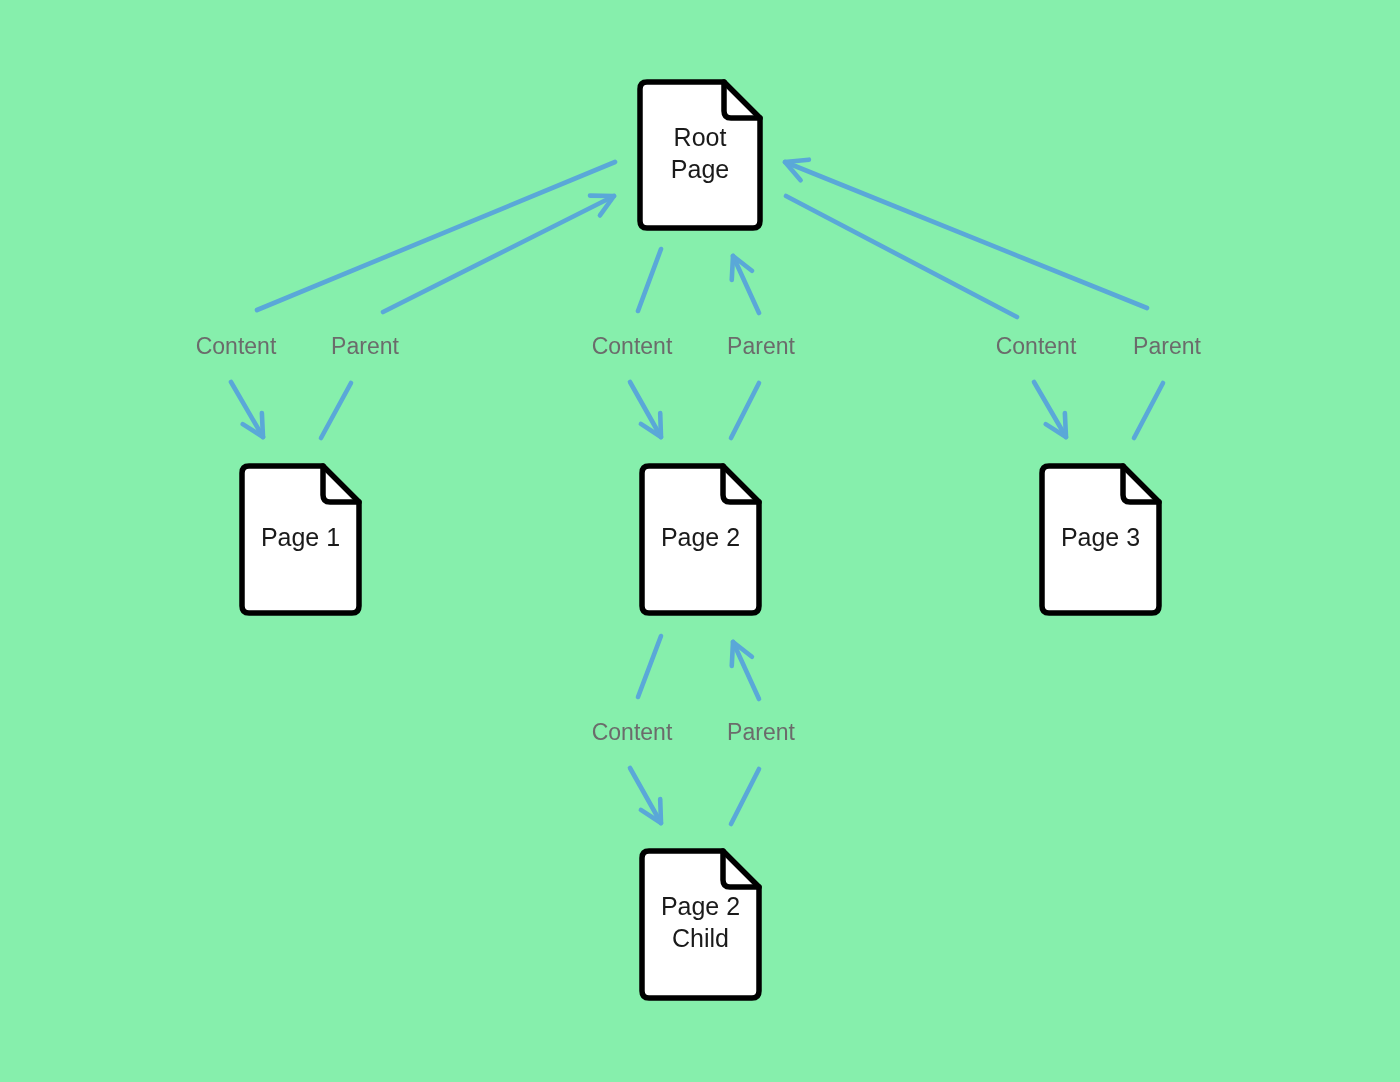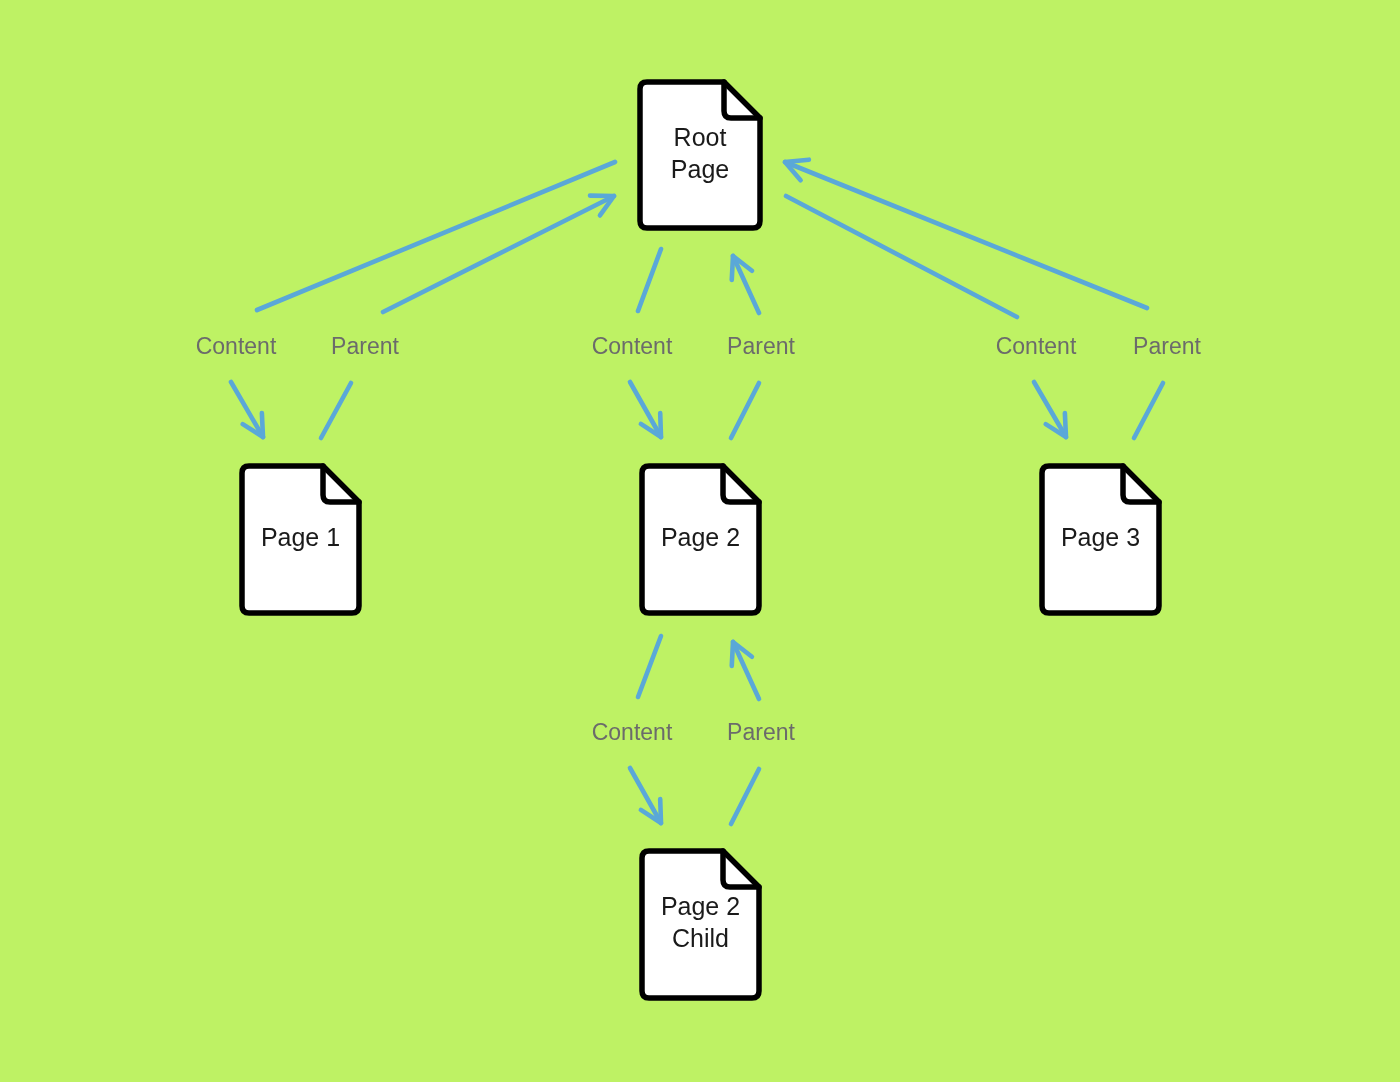--- a/index.html
+++ b/index.html
@@ -11,21 +11,21 @@
   body {
     width: 1400px;
     height: 1082px;
     overflow: hidden;
     font-family: "Liberation Sans", sans-serif;
   }
   #diagram-root {
     position: relative;
     width: 1400px;
     height: 1082px;
-    background: #bef264;
+    background: #86efac;
   }
   svg#diagram-canvas {
     position: absolute;
     left: 0;
     top: 0;
     width: 1400px;
     height: 1082px;
     display: block;
   }
   .node-shape {

